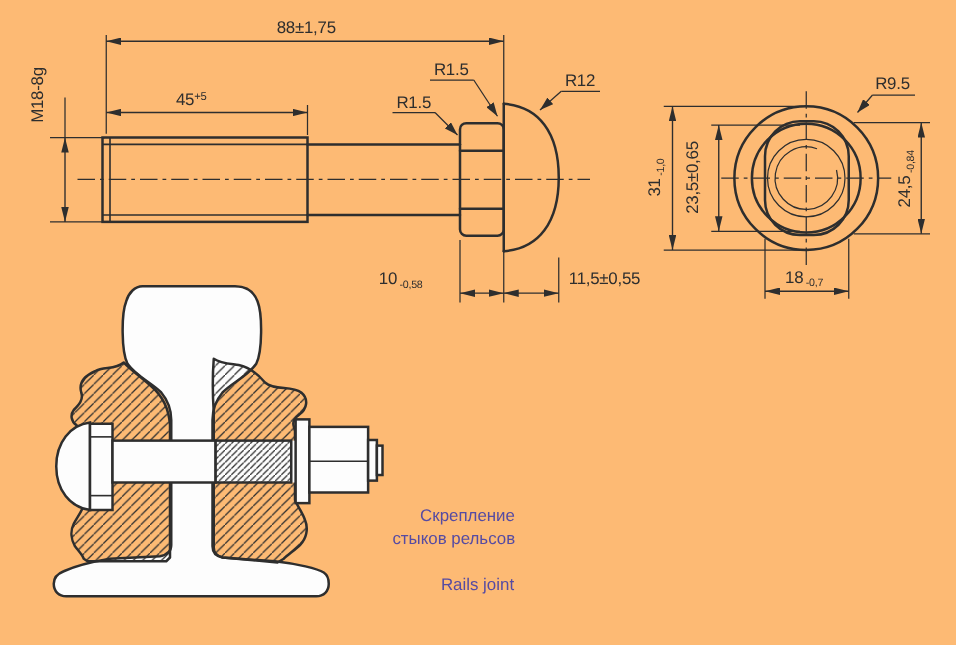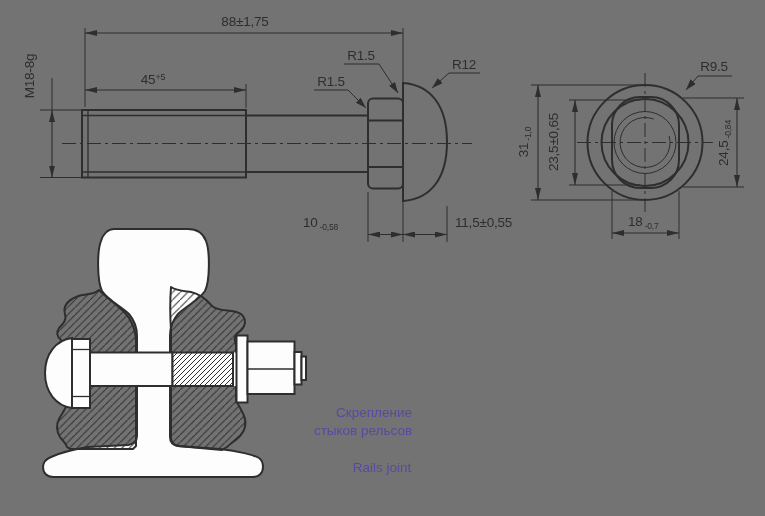--- a/index.html
+++ b/index.html
@@ -1,16 +1,16 @@
 <!DOCTYPE html>
 <html><head>
 <meta charset="utf-8">
 <style>
   html,body{margin:0;padding:0;background:#ffffff;}
-  #stage{position:relative;width:765px;height:516px;background:#737373;overflow:hidden;
+  #stage{position:relative;width:765px;height:516px;background:#fdba74;overflow:hidden;
          font-family:"Liberation Sans", sans-serif;}
   svg{display:block}
   .dimtxt{font-family:"Liberation Sans", sans-serif;font-size:13.5px;fill:#2e2e2e;letter-spacing:-0.2px;}
   .toltxt{font-size:8.5px;}
   .suptxt{font-size:9px;}
   .caption{font-family:"Liberation Sans", sans-serif;font-size:13.5px;fill:#564ba2;}
   .thick{stroke:#2e2e2e;stroke-width:2;fill:none;stroke-linecap:round;}
   .thin{stroke:#2e2e2e;stroke-width:1;fill:none;}
   .med{stroke:#2e2e2e;stroke-width:1.3;fill:none;}
   .dimline{stroke:#2e2e2e;stroke-width:1.1;fill:none;}

